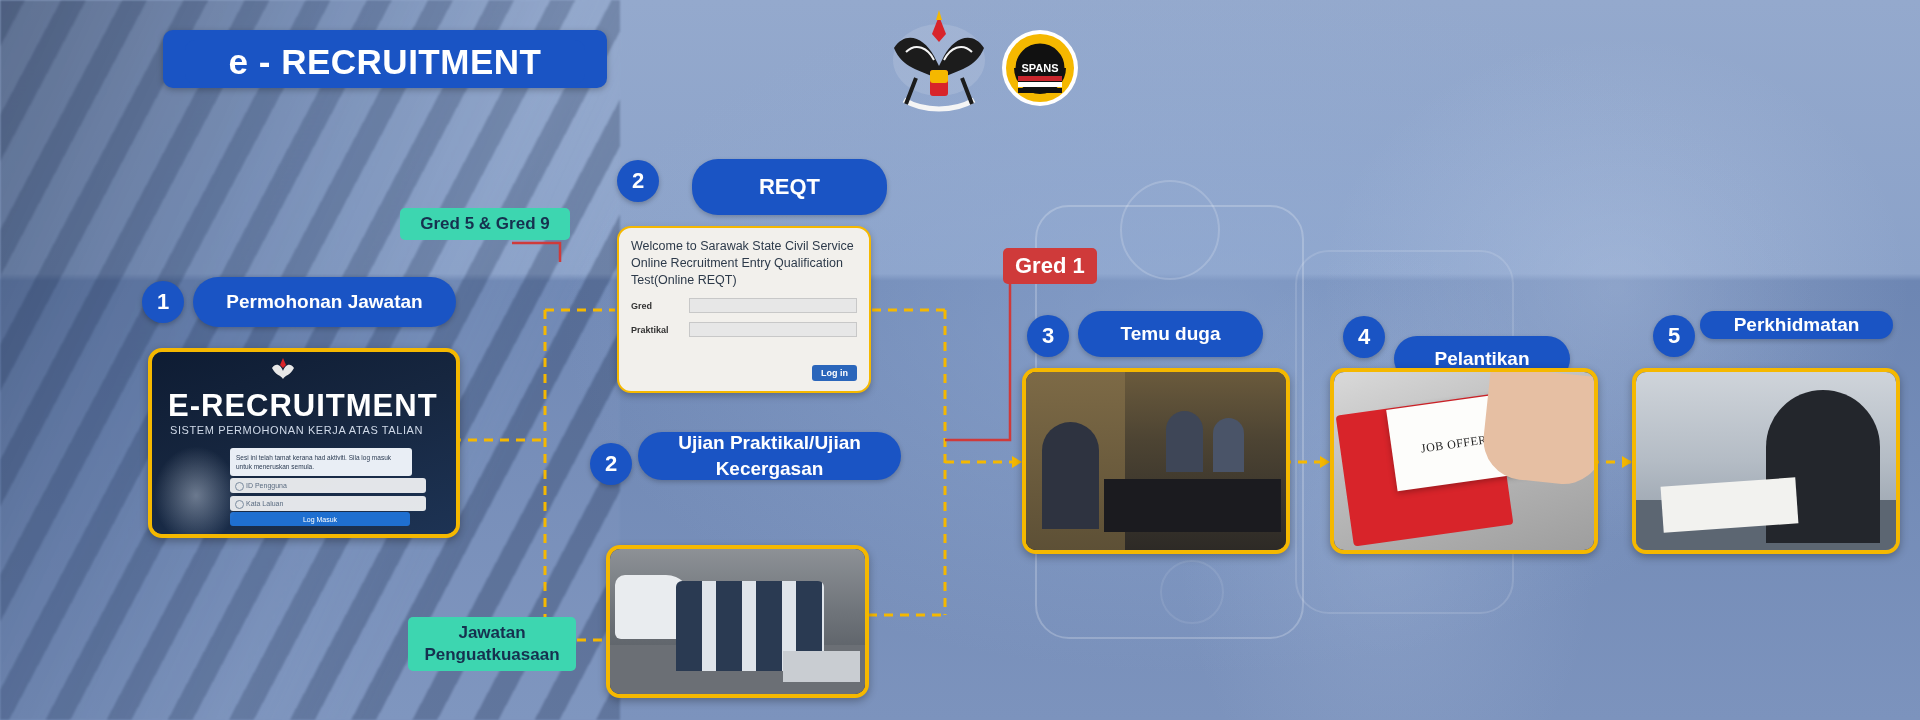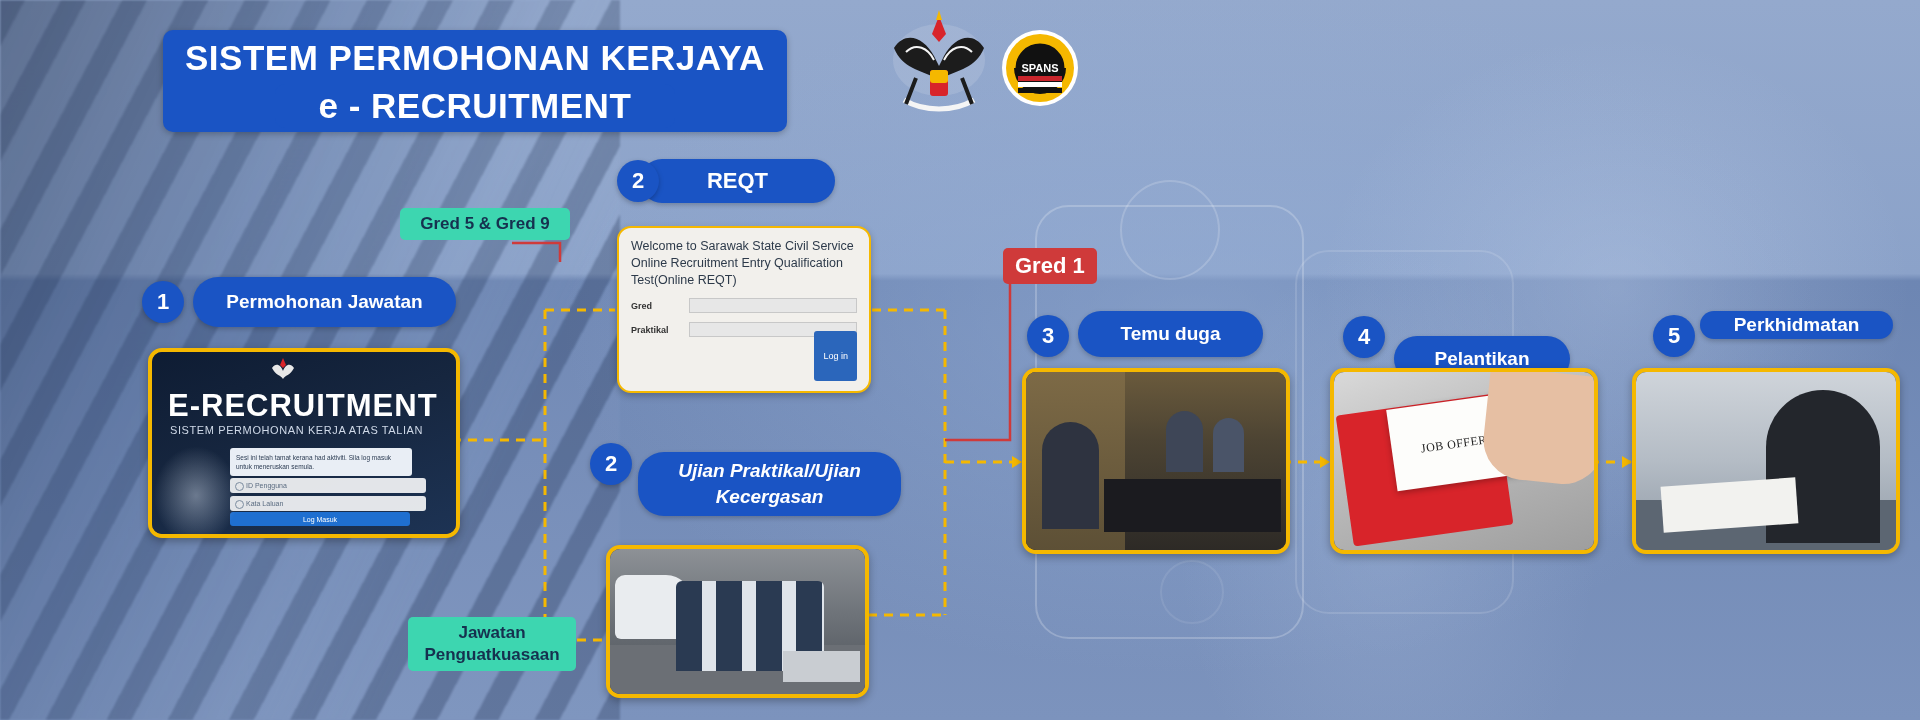--- a/index.html
+++ b/index.html
@@ -117,21 +117,21 @@
     background:#f2f0ec;border:2px solid #f5b800;border-radius:14px;
     box-shadow:0 3px 7px rgba(0,0,0,.25);
     padding:10px 12px;box-sizing:border-box;
   }
   .reqt .welcome{font-size:12.5px;color:#2d3a4a;line-height:17px;}
   .reqt .row{display:flex;align-items:center;margin-top:9px;}
   .reqt .row label{font-size:9px;color:#333;width:58px;font-weight:bold;}
   .reqt .row .inp{flex:1;height:13px;background:#e7e7e7;border:1px solid #c8c8c8;}
   .reqt .logbtn{
     position:absolute;right:12px;bottom:10px;background:#2b66bb;color:#fff;
-    font-size:9px;padding:20px 9px;border-radius:3px;
+    font-size:9px;padding:3px 9px;border-radius:3px;font-weight:bold;
   }
   
   .ph{position:absolute;inset:0;}
   .c3{background:
       linear-gradient(180deg,#6a5a3c 0%,#4d4433 38%,#2d2a26 100%);}
   .c3 .wall{position:absolute;left:0;top:0;width:38%;height:100%;background:linear-gradient(180deg,#7d6a46,#5d5036);}
   .c3 .table{position:absolute;left:30%;bottom:10%;width:68%;height:30%;background:#1b1b1f;}
   .c3 .p1{position:absolute;left:6%;top:28%;width:22%;height:60%;background:#2e3340;border-radius:30px 30px 0 0;}
   .c3 .p2{position:absolute;left:54%;top:22%;width:14%;height:34%;background:#3e4657;border-radius:22px 22px 0 0;}
   .c3 .p3{position:absolute;left:72%;top:26%;width:12%;height:30%;background:#4a5468;border-radius:20px 20px 0 0;}
@@ -196,21 +196,20 @@
   <path d="M1010 270 L1010 440 L945 440" stroke="#cf3a3a" stroke-width="2.5" fill="none"></path>
 
   <path d="M545 640 L500 640 L500 618" stroke="#cf3a3a" stroke-width="2.5" fill="none"></path>
 
   <polygon points="1022,462 1012,456 1012,468" fill="#f5b800"></polygon>
   <polygon points="1330,462 1320,456 1320,468" fill="#f5b800"></polygon>
   <polygon points="1632,462 1622,456 1622,468" fill="#f5b800"></polygon>
 </svg>
 
 <div class="title-box">
-  <span>SISTEM PERMOHONAN KERJAYA</span>
   <span class="l2">e - RECRUITMENT</span>
 </div>
 
 <svg class="crest" viewBox="0 0 110 112">
   <ellipse cx="55" cy="52" rx="46" ry="36" fill="#f2f3f5" opacity=".15"></ellipse>
   <path d="M55 8 L62 26 L55 34 L48 26 Z" fill="#d8242a"></path>
   <path d="M55 2 L58 12 L52 12 Z" fill="#f5b800"></path>
   <path d="M10 40 C22 22 40 30 50 48 L55 58 L60 48 C70 30 88 22 100 40 C92 60 74 62 58 70 L55 74 L52 70 C36 62 18 60 10 40 Z" fill="#1c1c1c"></path>
   <path d="M22 44 C32 34 44 40 50 52" stroke="#f5f5f5" stroke-width="2" fill="none"></path>
   <path d="M88 44 C78 34 66 40 60 52" stroke="#f5f5f5" stroke-width="2" fill="none"></path>
@@ -246,37 +245,37 @@
     <div class="fld" style="top:126px;">ID Pengguna</div>
     <div class="fld" style="top:144px;">Kata Laluan</div>
     <div class="loginbtn">Log Masuk</div>
     <div class="fig"></div>
   </div>
 </div>
 
 <div class="greenlbl" style="left:400px;top:208px;width:150px;">Gred 5 &amp; Gred 9</div>
 
 <div class="numbadge" style="left:617px;top:160px;">2</div>
-<div class="pill" style="left:640px;top:159px;width:167px;height:44px;font-size:22px;">REQT</div>
+<div class="pill" style="left:692px;top:159px;width:167px;height:56px;font-size:22px;">REQT</div>
 
 <div class="reqt">
   <div class="welcome">Welcome to Sarawak State Civil Service Online Recruitment Entry Qualification Test(Online REQT)</div>
   <div class="row">
     <label>Gred</label>
     <div class="inp"></div>
   </div>
   <div class="row">
     <label>Praktikal</label>
     <div class="inp"></div>
   </div>
   <div class="logbtn">Log in</div>
 </div>
 
 <div class="numbadge" style="left:590px;top:443px;">2</div>
-<div class="pill" style="left:638px;top:452px;width:235px;height:64px;line-height:26px;flex-direction:column;font-style:italic;">Ujian Praktikal/Ujian Kecergasan</div>
+<div class="pill" style="left:638px;top:432px;width:235px;height:48px;line-height:26px;flex-direction:column;">Ujian Praktikal/Ujian Kecergasan</div>
 
 <div class="card" style="left:606px;top:545px;width:255px;height:145px;">
   <div class="ph c2">
     <div class="floor"></div>
     <div class="car"></div>
     <div class="row"></div>
     <div class="tbl"></div>
   </div>
 </div>
 

